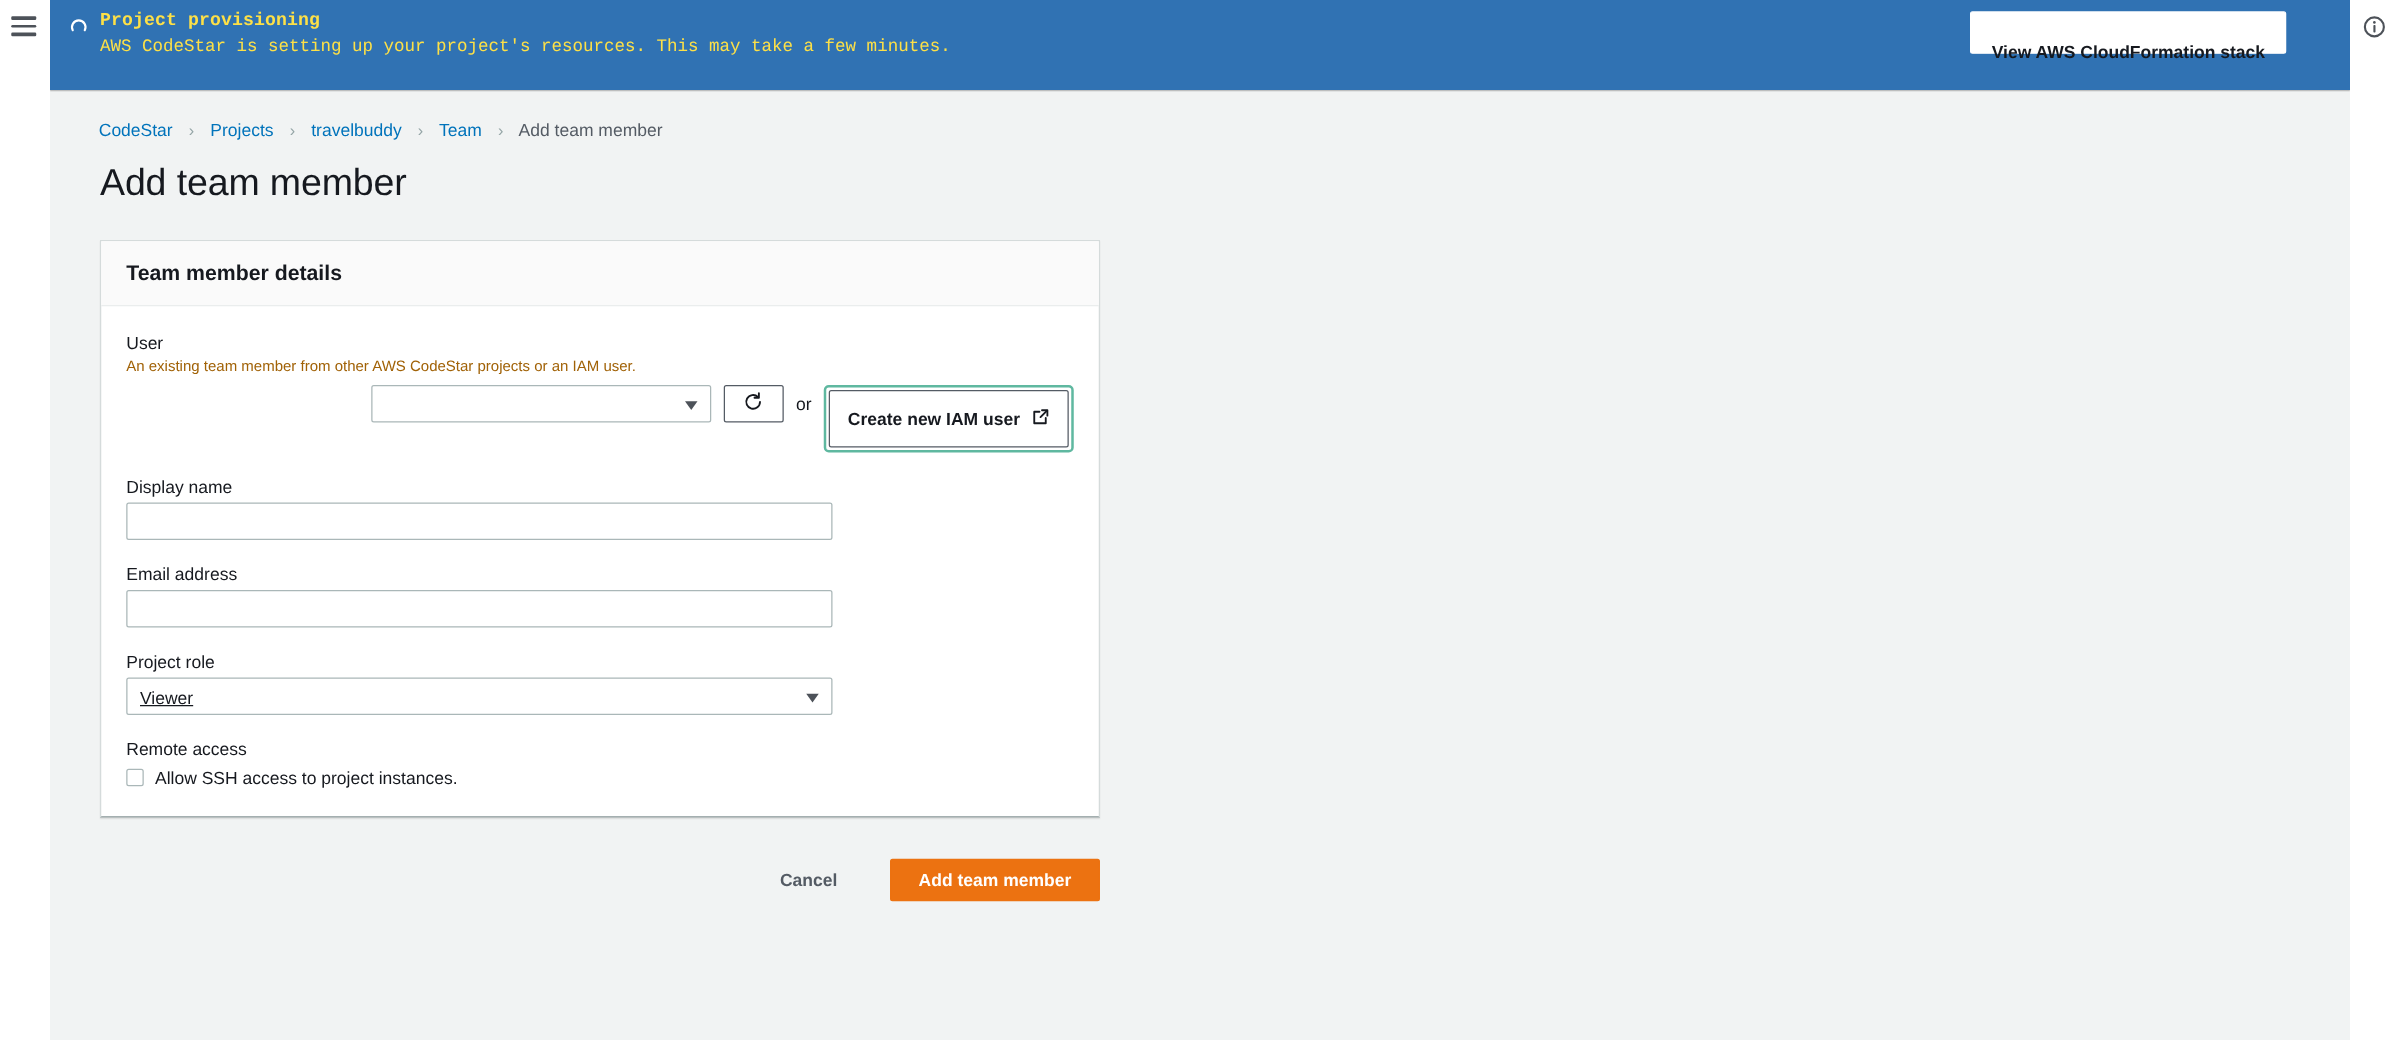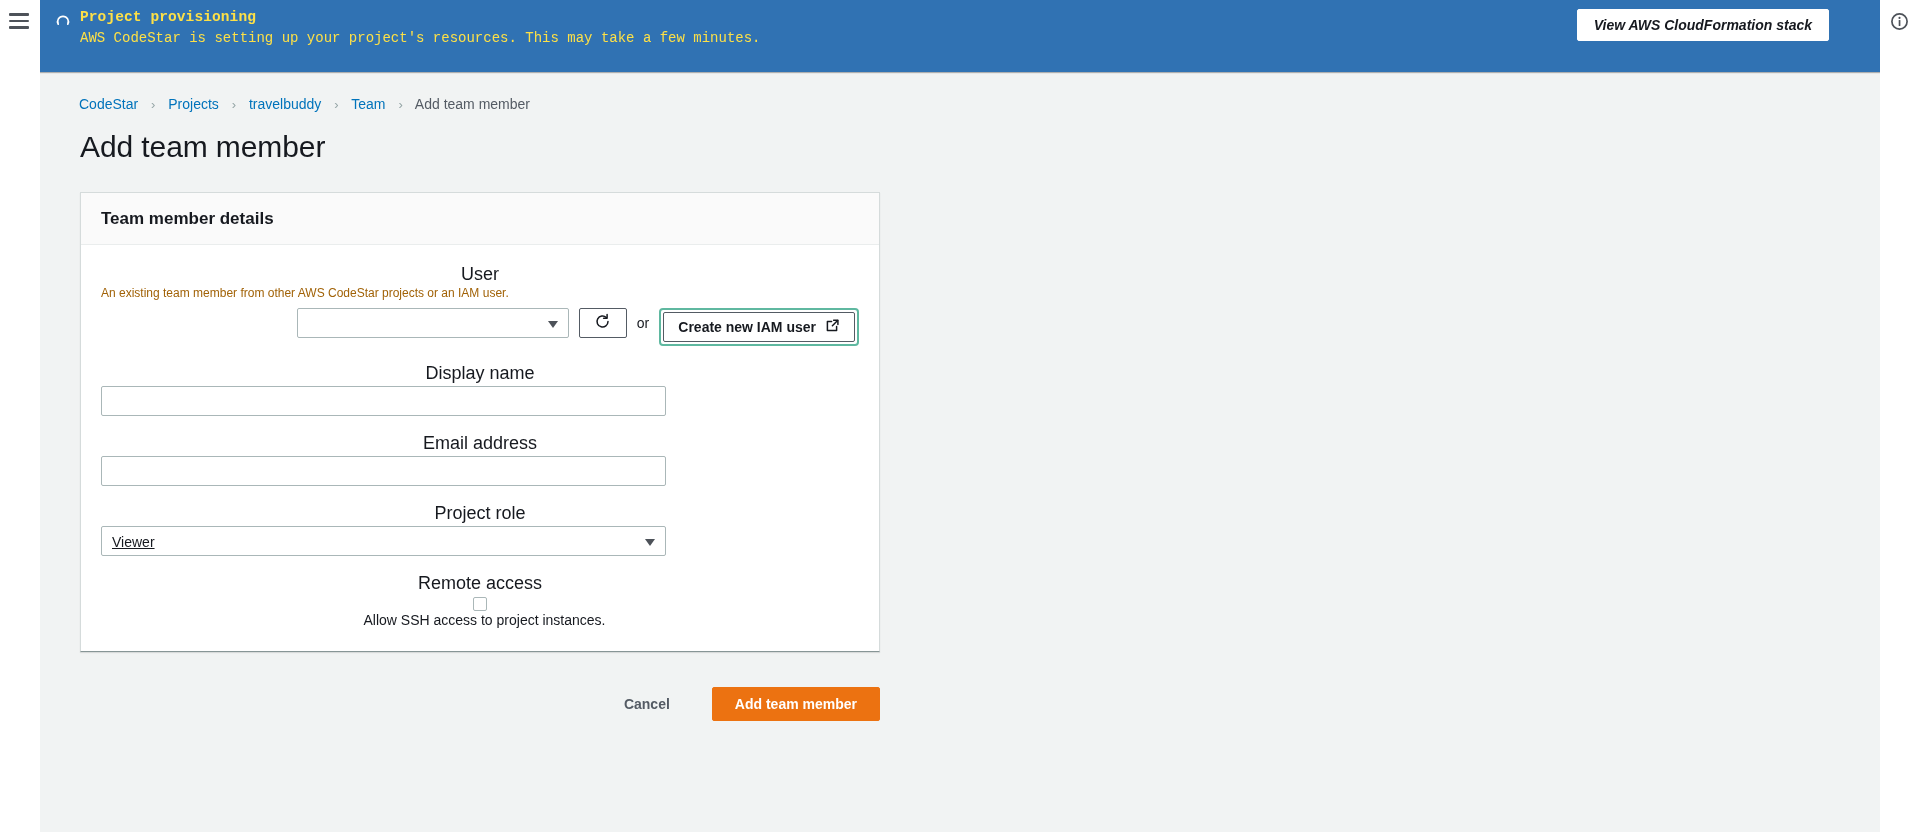--- a/index.html
+++ b/index.html
@@ -93,32 +93,31 @@
     font-size: 14px;
     font-weight: normal;
     line-height: 20px;
     margin-top: 1px;
   }
   .cfn-button {
     position: absolute;
     right: 51px;
     top: 9px;
     height: 32px;
-    padding: 0 16px;
+    padding: 16px 16px;
     background: #ffffff;
     border: 1px solid #ffffff;
     border-radius: 2px;
     color: #16191f;
     font-family: "Liberation Sans", sans-serif;
     font-size: 14px;
     font-weight: bold;
     line-height: 30px;
     cursor: pointer;
     white-space: nowrap;
-    font-style: italic;
   }
 
   
   .content {
     position: absolute;
     left: 40px; top: 72px;
     width: 1840px;
     height: 760px;
     background: #f1f3f3;
     overflow: hidden;
@@ -184,25 +183,24 @@
   }
   .card-body {
     padding: 20px 20px 22px 20px;
   }
 
   .field { margin-bottom: 18px; }
   .field:last-child { margin-bottom: 0; }
 
   .field-label {
     display: block;
-    font-size: 18px;
+    font-size: 14px;
     line-height: 18px;
     color: #16191f;
     margin-bottom: 4px;
-    text-align: center;
   }
   .field-desc {
     display: block;
     font-size: 12px;
     line-height: 16px;
     color: #a16207;
     margin-top: -2px;
     margin-bottom: 7px;
   }
 
@@ -281,39 +279,38 @@
   .iam-btn-wrap {
     border: 2px solid #5fb8a0;
     border-radius: 4px;
     padding: 2px;
     display: inline-block;
   }
   .iam-btn {
     display: flex;
     align-items: center;
     gap: 9px;
-    height: 30px;
+    height: 46px;
     padding: 0 14px;
     border: 1px solid #545b64;
     border-radius: 2px;
     background: #ffffff;
     font-family: "Liberation Sans", sans-serif;
     font-size: 14px;
     font-weight: bold;
     color: #16191f;
     cursor: pointer;
     white-space: nowrap;
   }
 
   
   .checkbox-row {
     display: flex;
     align-items: center;
     margin-top: 5px;
-    flex-direction: column;
   }
   .checkbox-box {
     width: 14px; height: 14px;
     border: 1px solid #aab7b8;
     border-radius: 2px;
     background: #ffffff;
     cursor: pointer;
     flex: none;
   }
   .checkbox-label {

